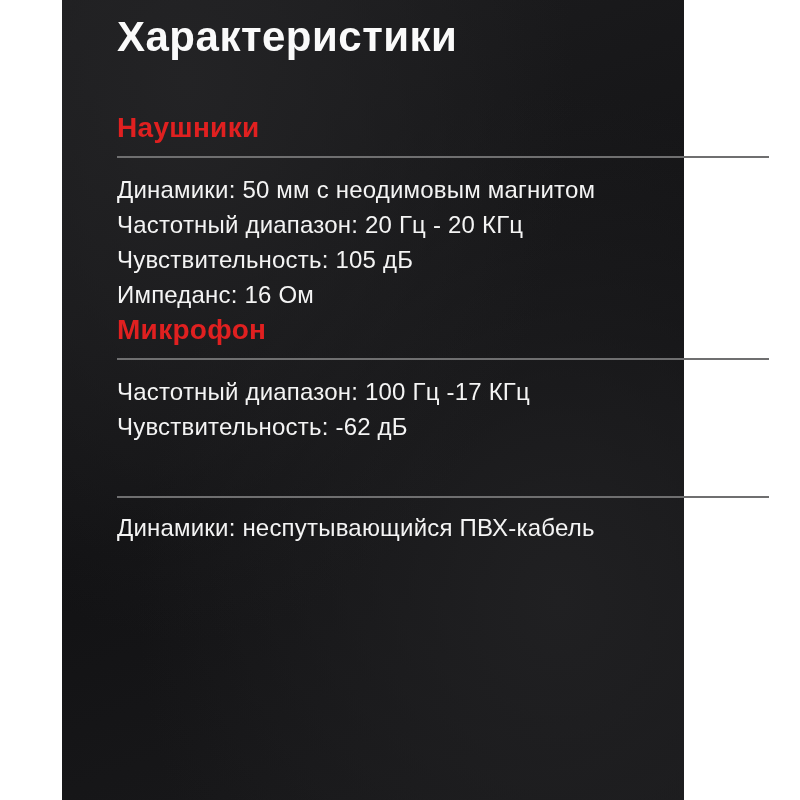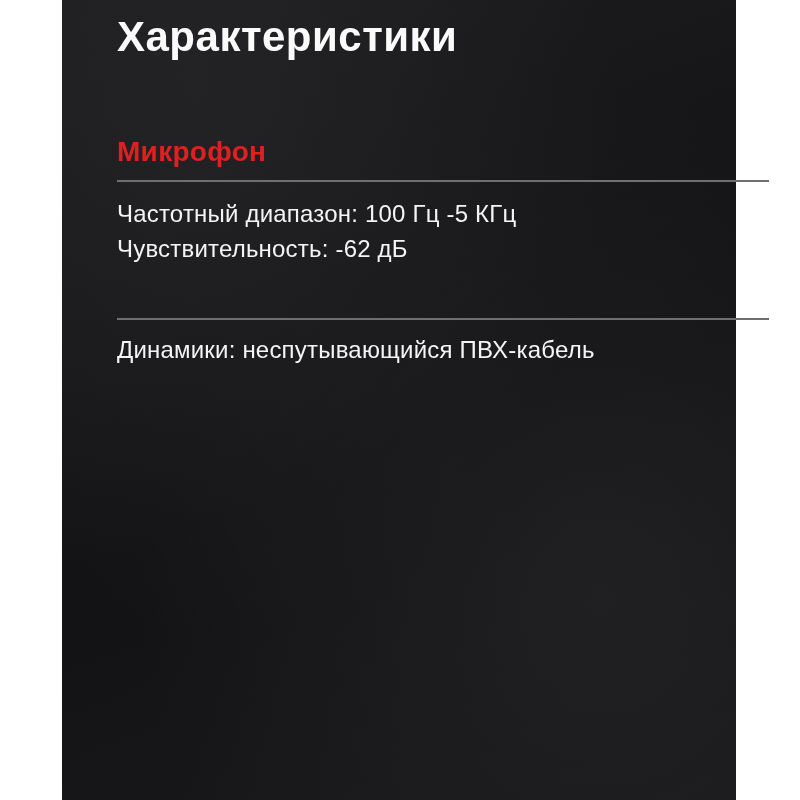--- a/index.html
+++ b/index.html
@@ -10,21 +10,21 @@
     width: 800px;
     height: 800px;
     background: #ffffff;
     font-family: "Liberation Sans", sans-serif;
     overflow: hidden;
   }
   .spec-sheet {
     position: absolute;
     left: 62px;
     top: 0;
-    width: 674px;
+    width: 622px;
     height: 800px;
     background: #18181a;
     background-image:
       radial-gradient(ellipse at 20% 10%, #232325 0%, rgba(35,35,37,0) 55%),
       radial-gradient(ellipse at 80% 75%, #202022 0%, rgba(32,32,34,0) 60%),
       linear-gradient(160deg, #1d1d1f 0%, #121214 55%, #1a1a1c 100%);
     box-sizing: border-box;
     padding: 0 30px 0 32px;
     color: #f2f2f2;
   }
@@ -56,36 +56,44 @@
     width: 652px;
   }
   .spec-line {
     font-size: 24px;
     line-height: 35px;
     color: #f4f4f4;
     letter-spacing: 0.2px;
     white-space: nowrap;
   }
   .sec-headphones { margin-top: 44px; }
-  .sec-mic { margin-top: 68px; }
+  .sec-mic { }
   .sec-cable { margin-top: 52px; }
   .sec-cable .rule { margin-bottom: 12px; }
 </style>
 </head>
 <body>
 
 <div class="spec-sheet">
 
   <div class="page-title">Характеристики</div>
 
+  <div class="section sec-headphones">
+    <div class="section-title">Наушники</div>
+    <div class="rule"></div>
+    <div class="spec-line">Динамики: 50 мм с неодимовым магнитом</div>
+    <div class="spec-line">Частотный диапазон:  20 Гц - 20 КГц</div>
+    <div class="spec-line">Чувствительность: 105 дБ</div>
+    <div class="spec-line">Импеданс: 16 Ом</div>
+  </div>
 
   <div class="section sec-mic">
     <div class="section-title">Микрофон</div>
     <div class="rule"></div>
-    <div class="spec-line">Частотный диапазон: 100 Гц -5 КГц</div>
+    <div class="spec-line">Частотный диапазон: 100 Гц -17 КГц</div>
     <div class="spec-line">Чувствительность: -62 дБ</div>
   </div>
 
   <div class="section sec-cable">
     <div class="rule"></div>
     <div class="spec-line">Динамики: неспутывающийся ПВХ-кабель</div>
   </div>
 
 </div>
 

